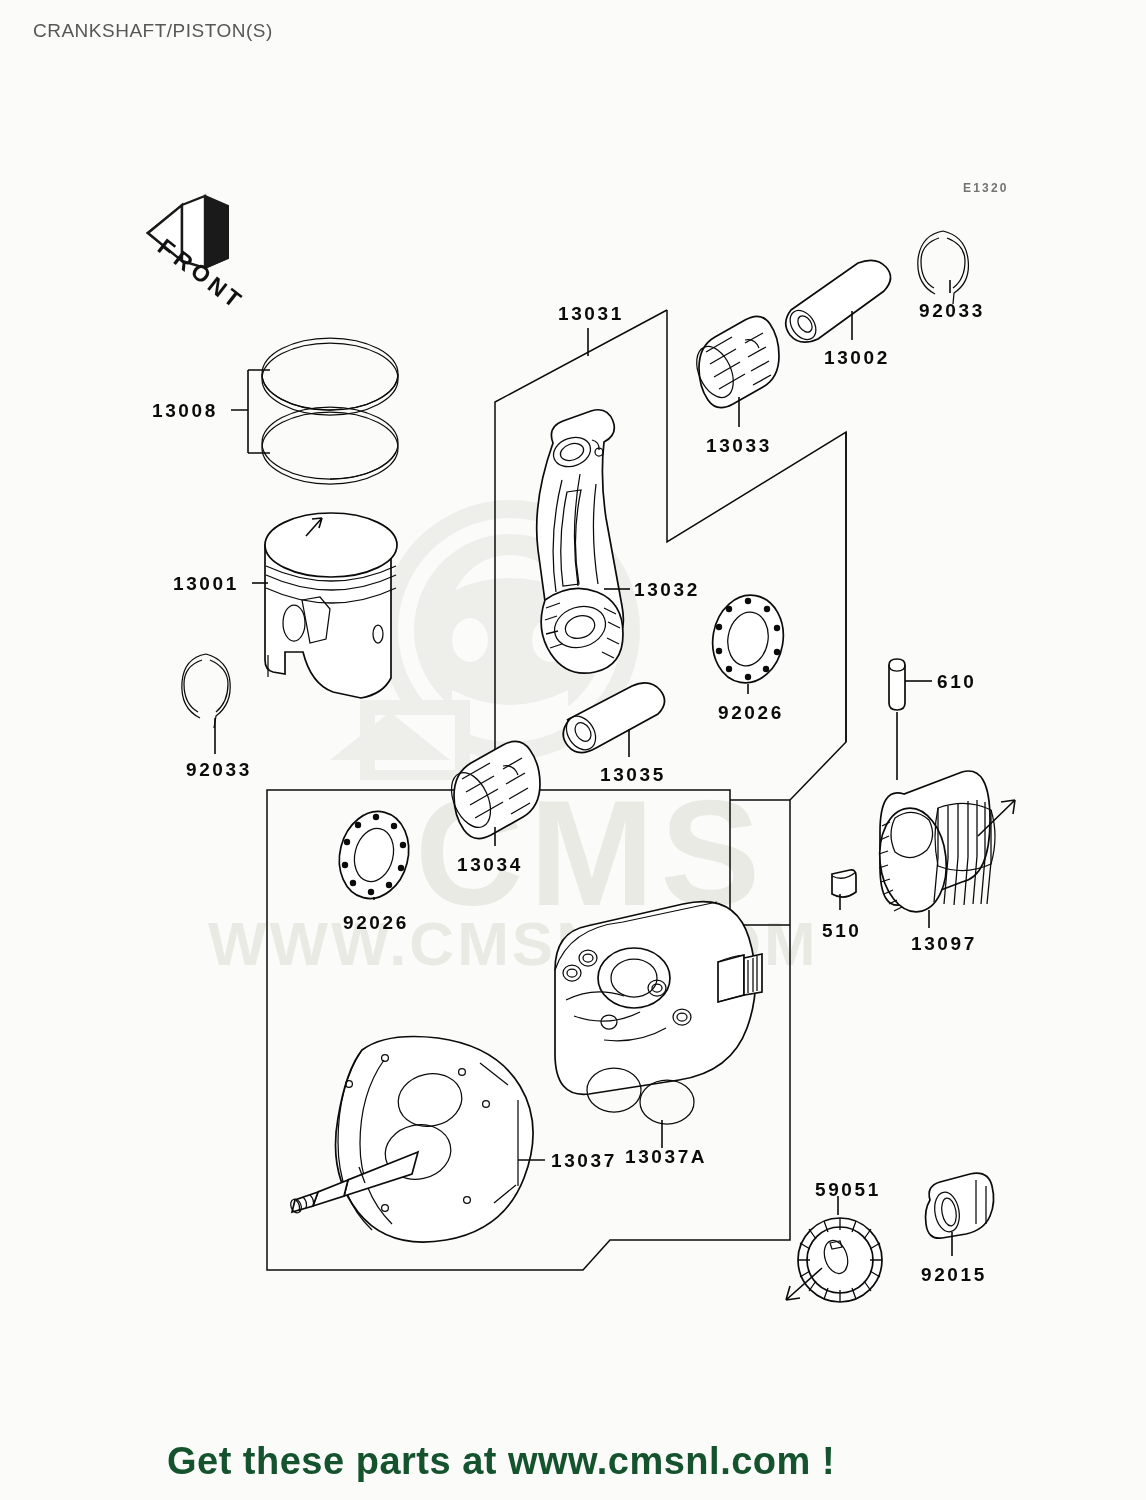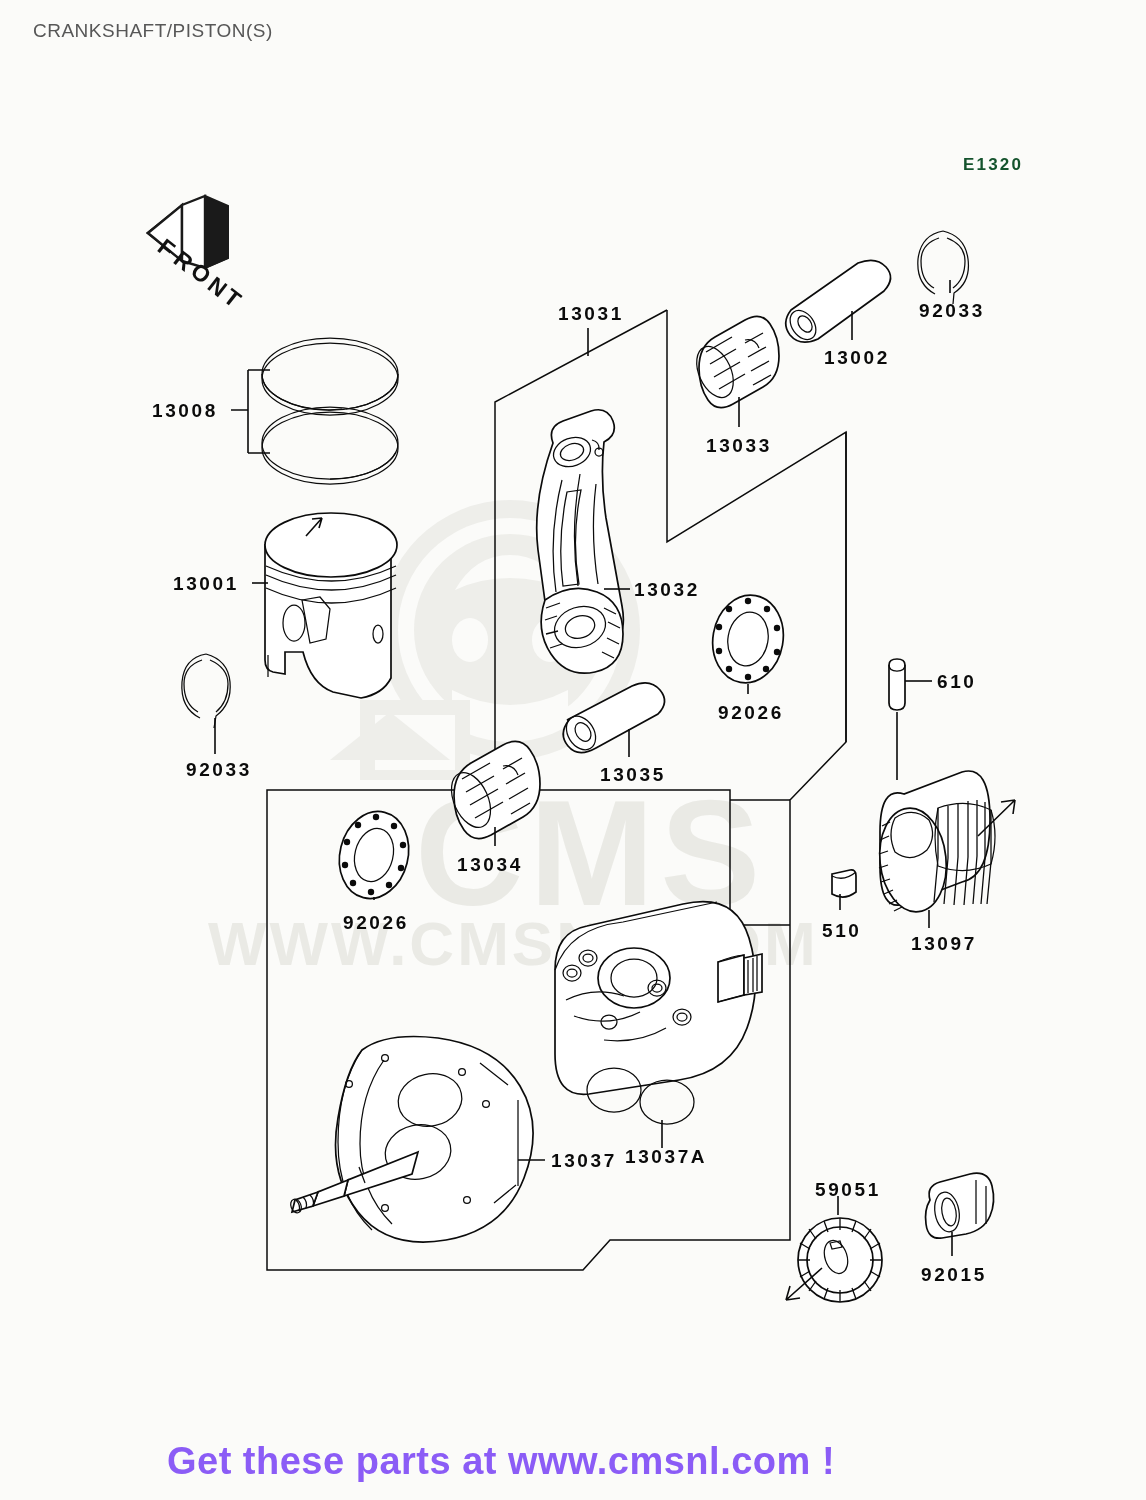--- a/index.html
+++ b/index.html
@@ -9,27 +9,27 @@
     font-family:"Liberation Sans","DejaVu Sans",sans-serif;
     background:#fbfbf9;
   }
   #page-title{
     position:absolute;left:33px;top:20px;
     font-size:19px;color:#575757;letter-spacing:.5px;
     font-family:"Liberation Sans","DejaVu Sans",sans-serif;
     white-space:nowrap;
   }
   #diagram-code{
-    position:absolute;left:963px;top:155px;
-    font-size:17px;color:#14532d;font-weight:bold;letter-spacing:2.2px;
+    position:absolute;left:963px;top:181px;
+    font-size:12px;color:#737373;font-weight:bold;letter-spacing:2.2px;
     font-family:"Liberation Sans","DejaVu Sans",sans-serif;
   }
   #footer-cta{
     position:absolute;left:0;top:1440px;width:1002px;text-align:center;
-    font-size:38px;color:#8b5cf6;font-weight:bold;letter-spacing:.5px;
+    font-size:38px;color:#14532d;font-weight:bold;letter-spacing:.5px;
     font-family:"Liberation Sans","DejaVu Sans",sans-serif;
   }
   #canvas-wrap{position:absolute;left:0;top:0;width:1146px;height:1430px;}
   svg.sheet{position:absolute;left:0;top:0;width:1146px;height:1430px;}
   .pn{
     font-family:"Liberation Sans","DejaVu Sans",sans-serif;
     font-size:19px;font-weight:bold;fill:#0b0b0b;letter-spacing:2.6px;
   }
   .ln{stroke:#0b0b0b;stroke-width:1.6;fill:none;}
   .part{stroke:#0b0b0b;stroke-width:1.7;fill:#ffffff;}

